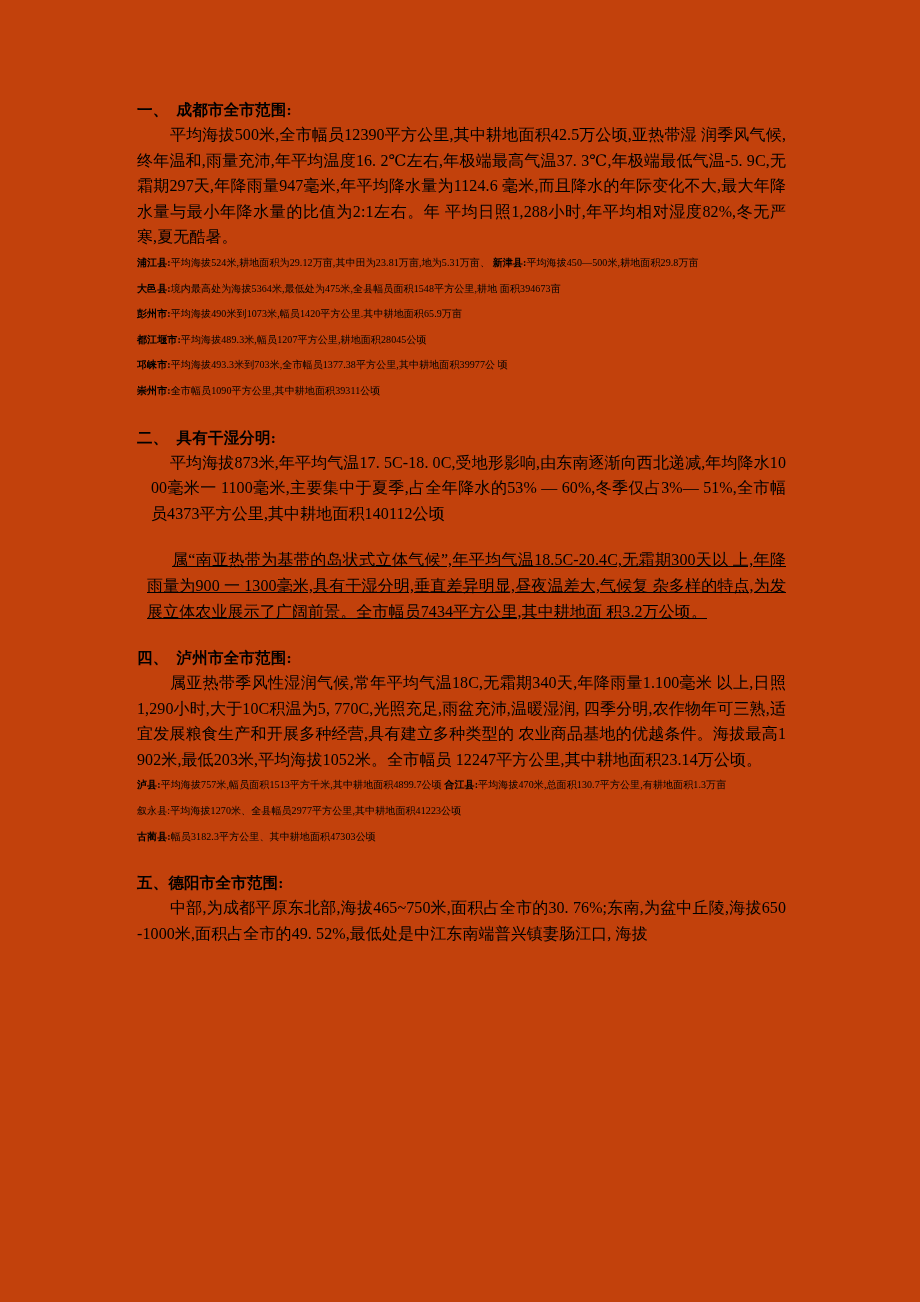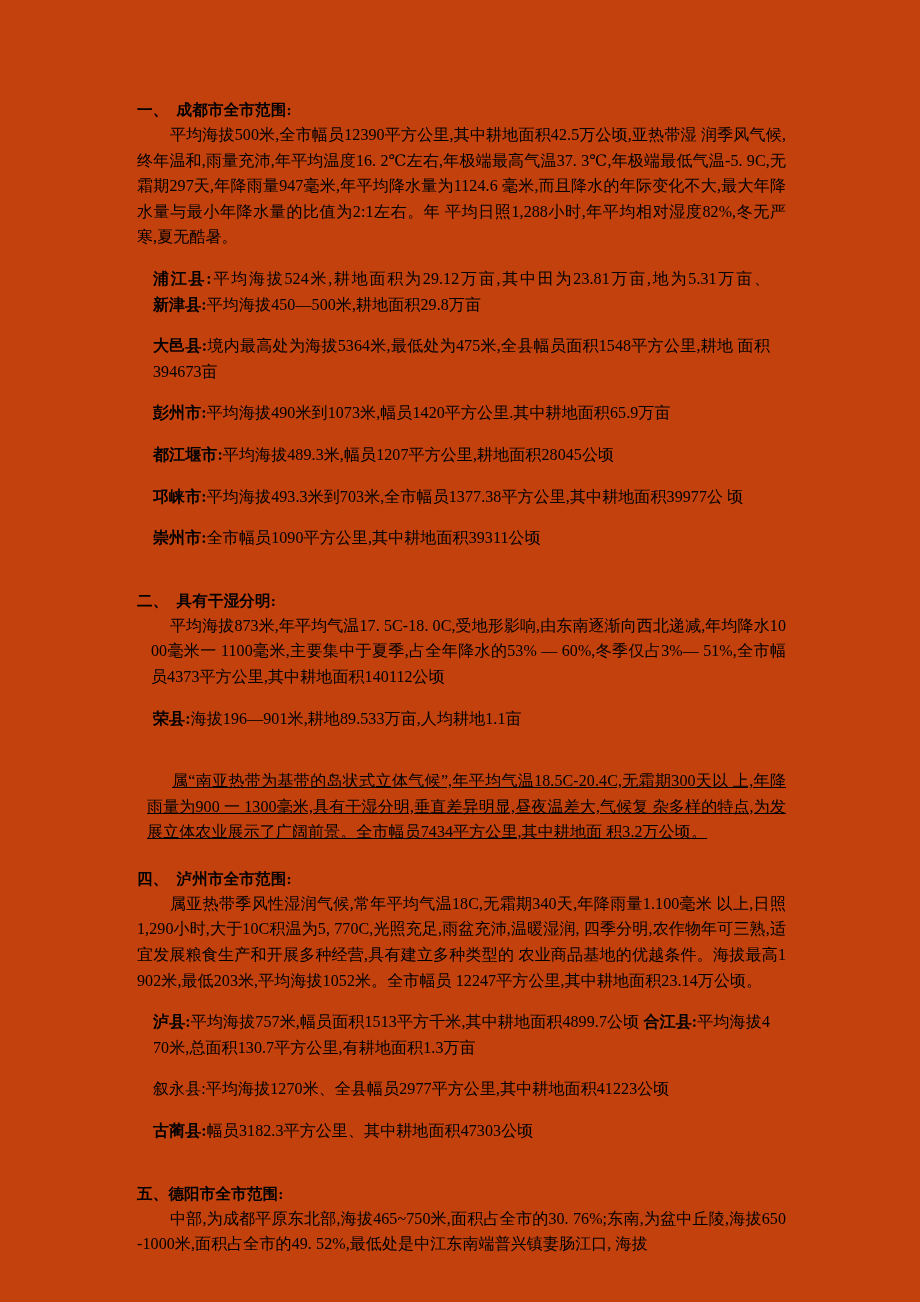--- a/index.html
+++ b/index.html
@@ -61,22 +61,22 @@
     text-indent: 19px;
   }
   .para.inset-2 {
     padding-left: 10px;
     text-indent: 25px;
     text-decoration: underline;
   }
 
   
   .entry {
-    margin: 16px;
-    font-size: 16px;
+    margin: 0;
+    font-size: 10px;
     line-height: 25.6px;
     text-align: justify;
     text-justify: inter-ideograph;
     letter-spacing: 0.1px;
     word-break: break-all;
     font-family: Liberation Serif, serif;
   }
   .lbl {
     font-weight: bold;
   }
@@ -112,21 +112,20 @@
 
       <p class="entry"><span class="lbl">崇州市:</span><span class="txt">全市幅员1090平方公里,其中耕地面积39311公顷</span></p>
     </div>
 
     <div class="section-gap"></div>
 
     <div class="section-block">
       <p class="section-heading">二、  具有干湿分明:</p>
       <p class="para inset">平均海拔873米,年平均气温17. 5C-18. 0C,受地形影响,由东南逐渐向西北递减,年均降水1000毫米一 1100毫米,主要集中于夏季,占全年降水的53% — 60%,冬季仅占3%— 51%,全市幅员4373平方公里,其中耕地面积140112公顷</p>
 
-      <p class="entry"><span class="lbl">荣县:</span><span class="txt">海拔196—901米,耕地89.533万亩,人均耕地1.1亩</span></p>
 
     </div>
 
     <div class="section-gap"></div>
 
     <div class="section-block">
       <p class="para inset-2">属“南亚热带为基带的岛状式立体气候”,年平均气温18.5C-20.4C,无霜期300天以 上,年降雨量为900 一 1300毫米,具有干湿分明,垂直差异明显,昼夜温差大,气候复 杂多样的特点,为发展立体农业展示了广阔前景。全市幅员7434平方公里,其中耕地面 积3.2万公顷。</p>
 
 
     </div>

